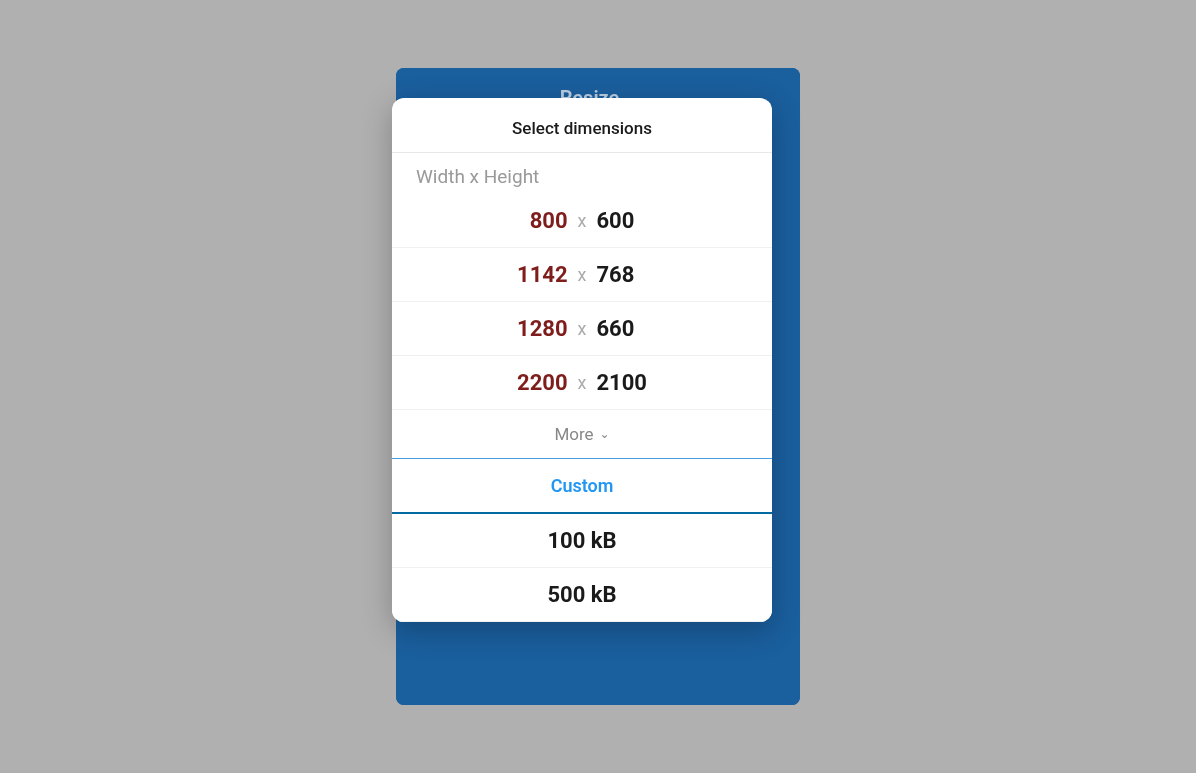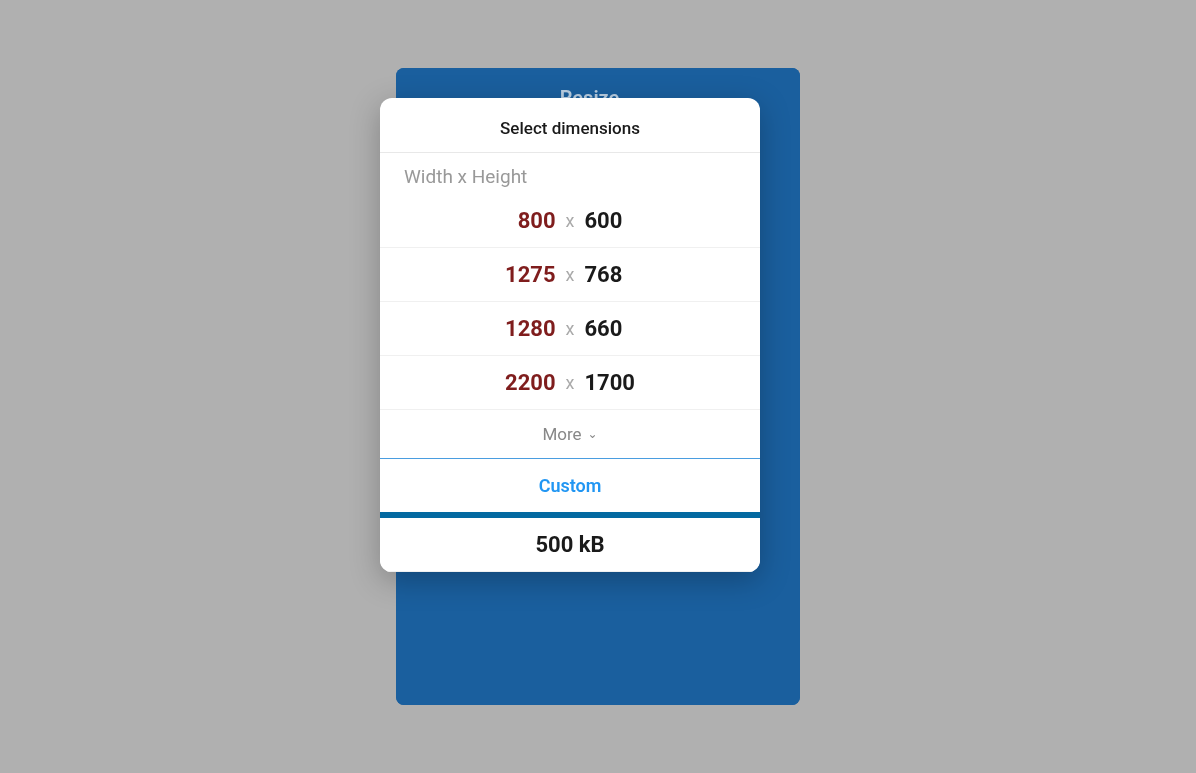--- a/index.html
+++ b/index.html
@@ -57,21 +57,21 @@
       right: 0;
       width: 12px;
       height: 80px;
       background-color: #1a5f9e;
     }
 
     
     .modal-overlay {
       position: absolute;
       top: 68px;
-      left: 376px;
+      left: 388px;
       width: 388px;
       height: 637px;
       display: flex;
       flex-direction: column;
       align-items: center;
       justify-content: flex-start;
     }
 
     .modal {
       width: 380px;
@@ -150,21 +150,21 @@
     .chevron-down {
       color: #888;
       font-size: 12px;
     }
 
     .custom-row {
       display: flex;
       align-items: center;
       justify-content: center;
       padding: 16px 32px;
-      border-bottom: 6px solid #0369a1;
+      border-bottom: 2px solid #0369a1;
       cursor: pointer;
     }
 
     .custom-text {
       font-size: 18px;
       font-weight: 600;
       color: #2196f3;
     }
 
     .file-size-section {
@@ -207,48 +207,51 @@
     <div class="file-size-section">
       <div class="section-label">Width x Height</div>
 
       <div id="dimension-rows">
           <div class="dimension-row">
       <span class="dim-width">800</span>
       <span class="dim-x">x</span>
       <span class="dim-height">600</span>
     </div>
           <div class="dimension-row">
-      <span class="dim-width">1275</span>
+      <span class="dim-width">1142</span>
       <span class="dim-x">x</span>
       <span class="dim-height">768</span>
     </div>
           <div class="dimension-row">
       <span class="dim-width">1280</span>
       <span class="dim-x">x</span>
       <span class="dim-height">660</span>
     </div>
           <div class="dimension-row">
       <span class="dim-width">2200</span>
       <span class="dim-x">x</span>
-      <span class="dim-height">1700</span>
+      <span class="dim-height">2100</span>
     </div>
         </div>
 
       <div class="more-row">
         <span class="more-text">More</span>
         <span class="chevron-down">⌄</span>
       </div>
 
       <div class="custom-row">
         <span class="custom-text">Custom</span>
       </div>
     </div>
 
     <div class="file-size-section">
       <div id="file-size-rows">
           <div class="filesize-row">
+            <span class="filesize-value">100 kB</span>
+          </div>
+          <div class="filesize-row">
             <span class="filesize-value">500 kB</span>
           </div>
         </div>
     </div>
 
   </div>
 </div>
 
 </body></html>

